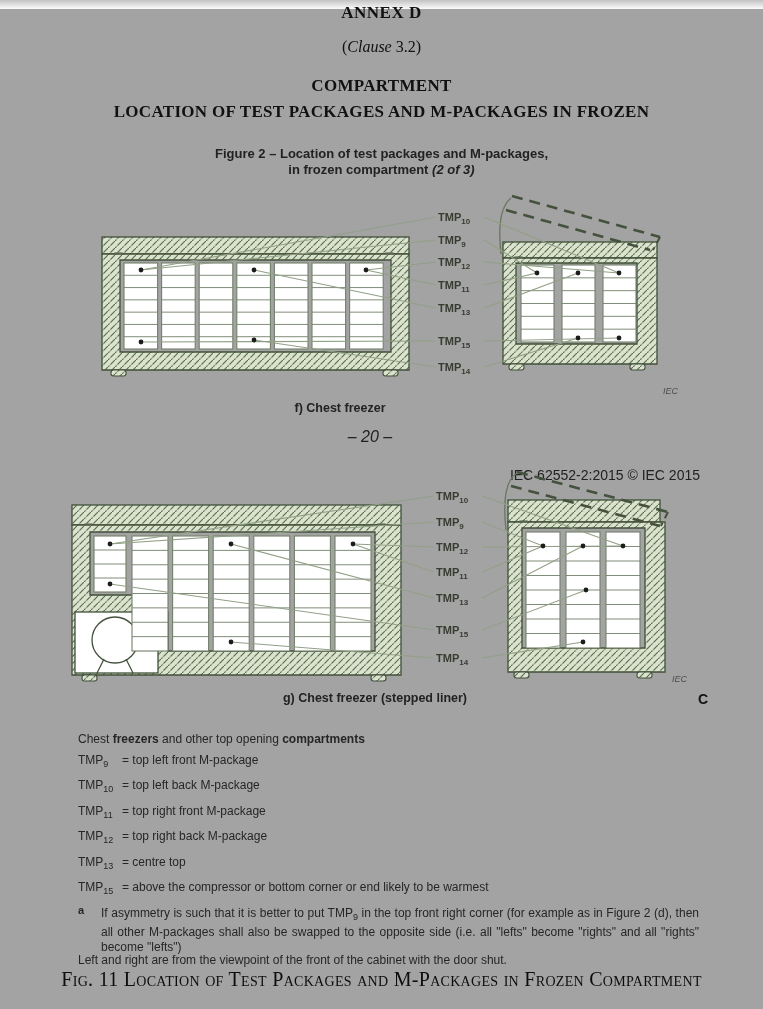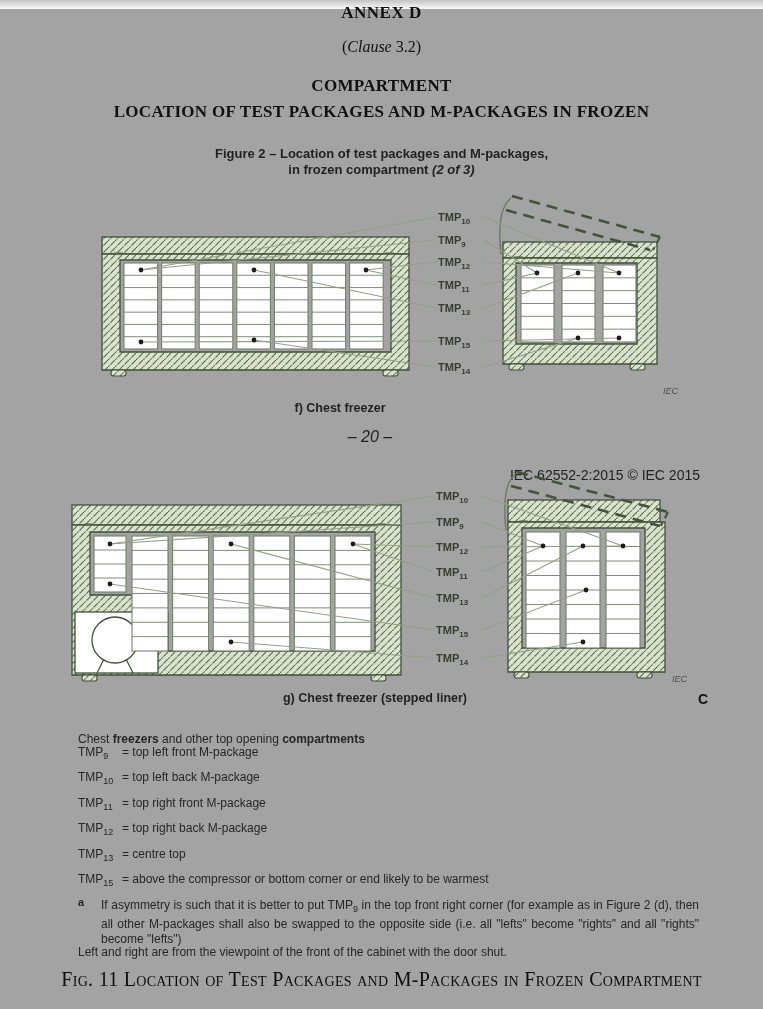--- a/index.html
+++ b/index.html
@@ -17,21 +17,21 @@
                   font-size:13px;line-height:16px;color:#222;}
   .fig-svg{display:block;}
   #fig-f-svg{left:80px;top:192px;}
   #fig-g-svg{left:70px;top:470px;}
   .cap-f{left:80px;top:401px;width:520px;text-align:center;font-weight:bold;font-size:12.5px;color:#222;}
   .cap-g{left:80px;top:691px;width:590px;text-align:center;font-weight:bold;font-size:12.5px;color:#222;}
   .pgnum{left:330px;top:428px;width:80px;text-align:center;font-size:16px;color:#222;font-style:italic;}
   .docref{right:63px;top:428px;font-size:14px;color:#222;margin-top:39px;}
   .margin-letter{left:698px;top:691px;font-weight:bold;font-size:14px;color:#111;}
   .legend{left:78px;top:733px;width:622px;font-size:12px;line-height:13px;color:#262626;}
-  .legend-heading{}
+  .legend-heading{margin-bottom:8px;}
   .legend-heading .b{font-weight:bold;}
   .legend-row{margin-bottom:8px;}
   .tmp-name{display:inline-block;width:44px;}
   .tmp-name sub,.fn-text sub{font-size:9px;}
   .footnote{margin-top:6px;display:flex;}
   .fn-marker{font-weight:bold;font-size:11px;width:14px;flex:0 0 auto;margin-right:9px;
              position:relative;top:-2px;}
   .fn-text{text-align:justify;line-height:14.5px;width:598px;}
   .viewpoint-note{margin-top:0;}
   .fig11-caption{top:968px;left:0;width:100%;text-align:center;font-family:Liberation Serif, serif;

